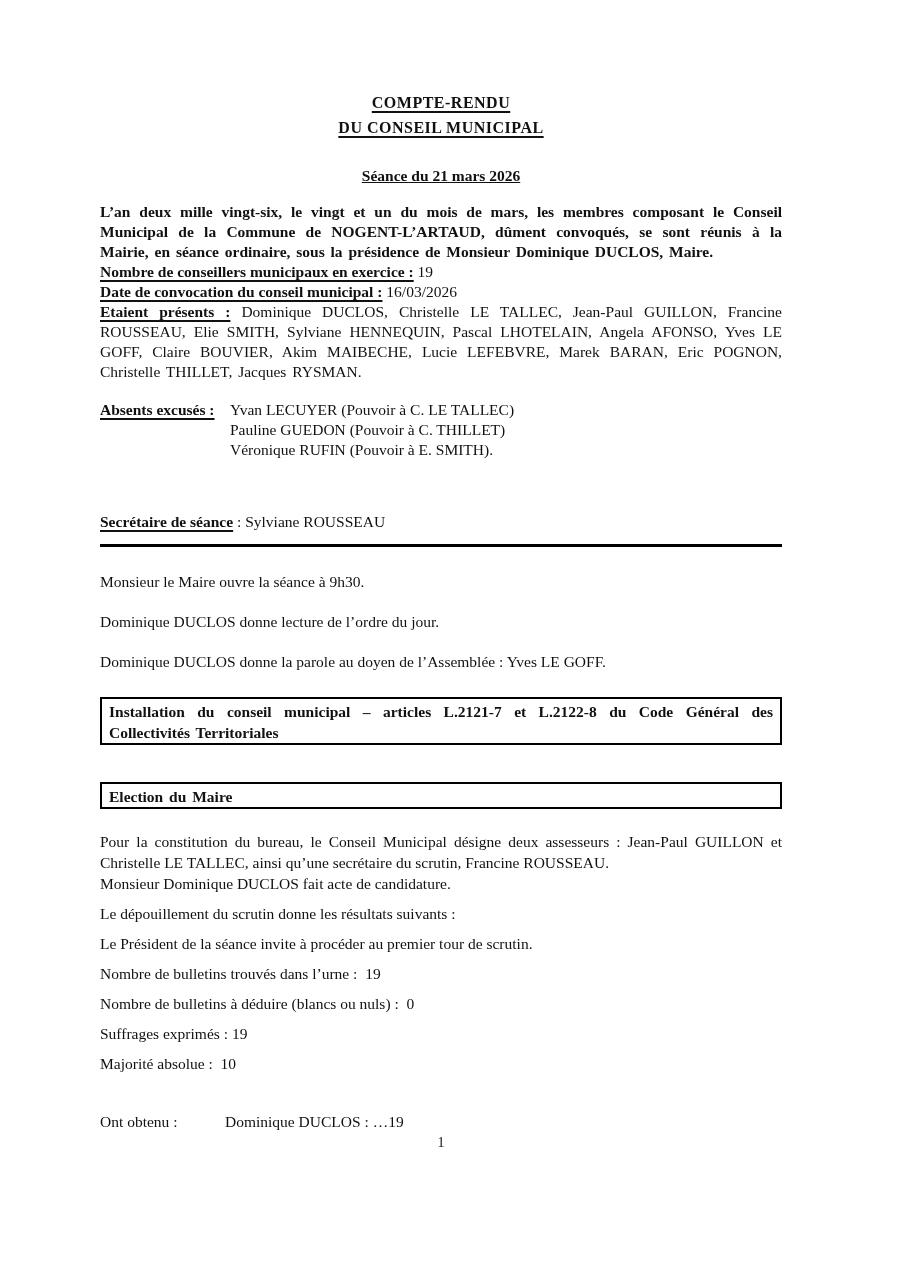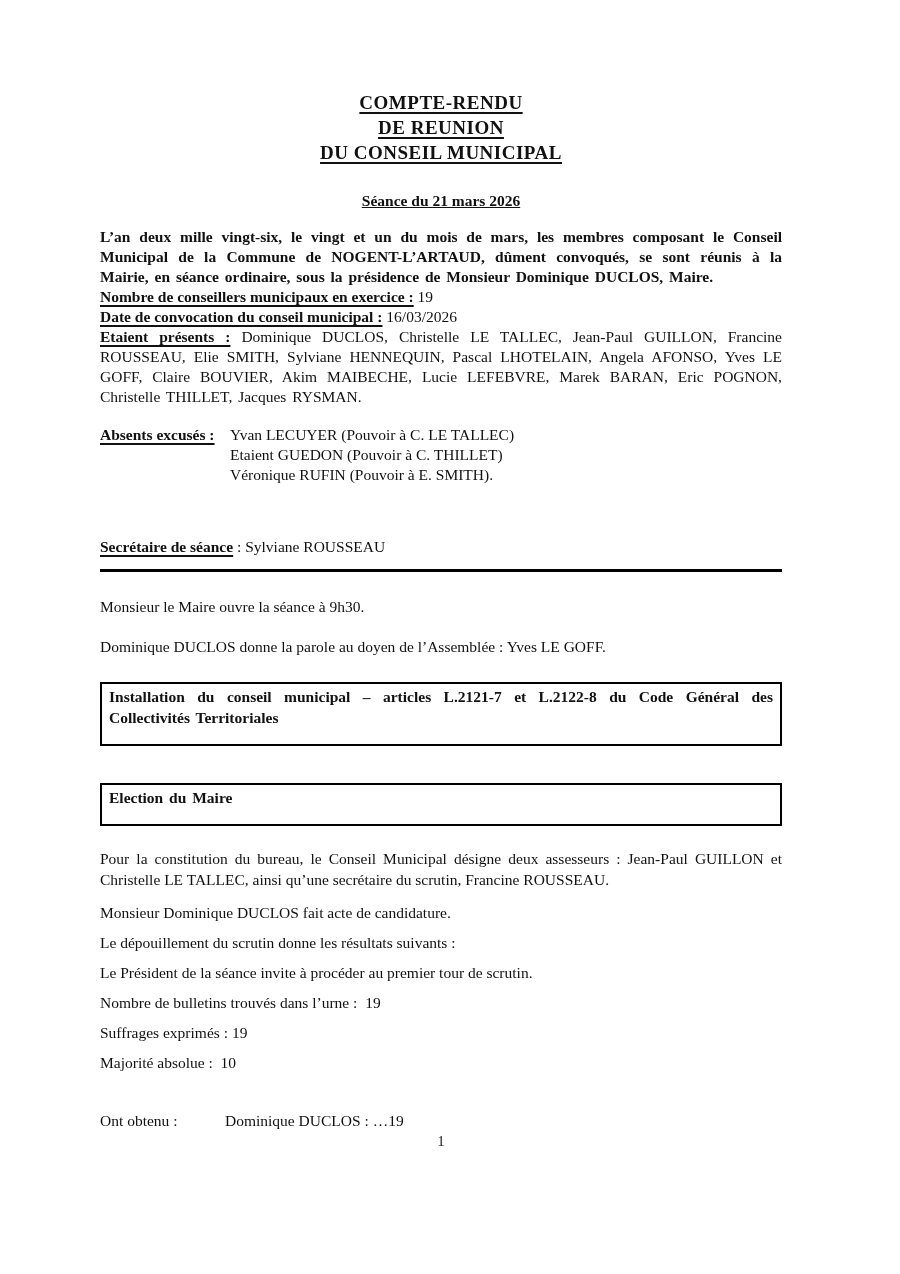--- a/index.html
+++ b/index.html
@@ -15,21 +15,21 @@
   }
   .content {
     position: absolute;
     left: 100px;
     top: 90px;
     width: 682px;
   }
   .center { text-align: center; }
   .just { text-align: justify; }
 
-  .title-block { line-height: 25px; font-size: 19px; font-weight: 700; letter-spacing: .5px; }
+  .title-block { line-height: 25px; font-size: 16px; font-weight: 700; letter-spacing: .5px; }
   .title-line { text-decoration: underline; text-decoration-thickness: 2px; text-underline-offset: 3px; }
 
   .session-date { margin-top: 26px; font-weight: 700; line-height: 19px; text-decoration: underline; }
 
   .intro { margin-top: 17px; font-weight: 700; line-height: 20px; word-spacing: 2px; }
 
   .field-line { line-height: 20px; }
   .bu { font-weight: 700; text-decoration: underline; text-decoration-thickness: 1.5px; text-underline-offset: 2.5px; }
 
   .presents { line-height: 20px; word-spacing: 2px; }
@@ -40,47 +40,46 @@
   .secretary { margin-top: 52px; line-height: 20px; }
 
   .rule { height: 3px; background: #000; margin-top: 12px; }
 
   .p-std { margin: 0; line-height: 20px; }
   .mt25 { margin-top: 25px; }
   .mt20 { margin-top: 20px; }
 
   .box {
     border: 2px solid #000;
-    padding: 2px 7px 16px 7px;
+    padding: 2px 7px 0 7px;
     font-weight: 700;
     line-height: 21px;
     word-spacing: 2px;
   }
   .box-1 { margin-top: 25px; }
   .box-2 { margin-top: 37px; }
 
   .e-par { margin: 0; line-height: 21px; }
   .mt22 { margin-top: 22px; }
-  .mt8  { margin-top: 12px; }
+  .mt8  { margin-top: 0; }
   .mt9  { margin-top: 9px; }
 
   .obtained-row { display: flex; margin-top: 38px; line-height: 20px; }
   .obtained-label { width: 125px; flex: none; }
 
   .page-num { margin-top: 2px; text-align: center; font-size: 14px; line-height: 18px; }
 </style>
 </head>
 <body>
 
 <div class="sheet">
   <div class="content">
 
     <div class="title-block center">
       <div><span class="title-line">COMPTE-RENDU</span></div>
-      <div><span class="title-line">DE REUNION</span></div>
       <div><span class="title-line">DU CONSEIL MUNICIPAL</span></div>
     </div>
 
     <div class="session-date center">Séance du 21 mars 2026</div>
 
     <p class="intro just" style="margin:0; margin-top:17px;">L’an deux mille vingt-six, le vingt et un du mois de mars, les membres composant le Conseil Municipal de la Commune de NOGENT-L’ARTAUD, dûment convoqués, se sont réunis à la Mairie, en séance ordinaire, sous la présidence de Monsieur Dominique DUCLOS, Maire.</p>
 
     <div class="field-line">
       <span class="bu">Nombre de conseillers municipaux en exercice :</span>
       <span>19</span>
@@ -93,46 +92,50 @@
 
     <p class="presents just" style="margin:0;">
       <span class="bu">Etaient présents :</span>
       <span>Dominique DUCLOS, Christelle LE TALLEC, Jean-Paul GUILLON, Francine ROUSSEAU, Elie SMITH, Sylviane HENNEQUIN, Pascal LHOTELAIN, Angela AFONSO, Yves LE GOFF, Claire BOUVIER, Akim MAIBECHE, Lucie LEFEBVRE, Marek BARAN, Eric POGNON, Christelle THILLET, Jacques RYSMAN.</span>
     </p>
 
     <div class="absents-row">
       <span class="absents-label bu">Absents excusés :</span>
       <div>
         <div>Yvan LECUYER (Pouvoir à C. LE TALLEC)</div>
-        <div>Etaient GUEDON (Pouvoir à C. THILLET)</div>
+        <div>Pauline GUEDON (Pouvoir à C. THILLET)</div>
         <div>Véronique RUFIN (Pouvoir à E. SMITH).</div>
       </div>
     </div>
 
     <div class="secretary">
       <span class="bu">Secrétaire de séance</span>
       <span>: Sylviane ROUSSEAU</span>
     </div>
 
     <div class="rule"></div>
 
     <p class="p-std mt25">Monsieur le Maire ouvre la séance à 9h30.</p>
+    <p class="p-std mt20">Dominique DUCLOS donne lecture de l’ordre du jour.</p>
     <p class="p-std mt20">Dominique DUCLOS donne la parole au doyen de l’Assemblée : Yves LE GOFF.</p>
 
     <div class="box box-1 just">Installation du conseil municipal – articles L.2121-7 et L.2122-8 du Code Général des Collectivités Territoriales</div>
 
     <div class="box box-2">Election du Maire</div>
 
     <p class="e-par just mt22">Pour la constitution du bureau, le Conseil Municipal désigne deux assesseurs : Jean-Paul GUILLON et Christelle LE TALLEC, ainsi qu’une secrétaire du scrutin, Francine ROUSSEAU.</p>
     <p class="e-par mt8">Monsieur Dominique DUCLOS fait acte de candidature.</p>
     <p class="e-par mt9">Le dépouillement du scrutin donne les résultats suivants :</p>
     <p class="e-par mt9">Le Président de la séance invite à procéder au premier tour de scrutin.</p>
 
     <p class="e-par mt9">
       <span>Nombre de bulletins trouvés dans l’urne :</span>&nbsp;&nbsp;<span>19</span>
+    </p>
+    <p class="e-par mt9">
+      <span>Nombre de bulletins à déduire (blancs ou nuls) :</span>&nbsp;&nbsp;<span>0</span>
     </p>
     <p class="e-par mt9">
       <span>Suffrages exprimés :</span>&nbsp;<span>19</span>
     </p>
     <p class="e-par mt9">
       <span>Majorité absolue :</span>&nbsp;&nbsp;<span>10</span>
     </p>
 
     <div class="obtained-row">
       <span class="obtained-label">Ont obtenu :</span>

